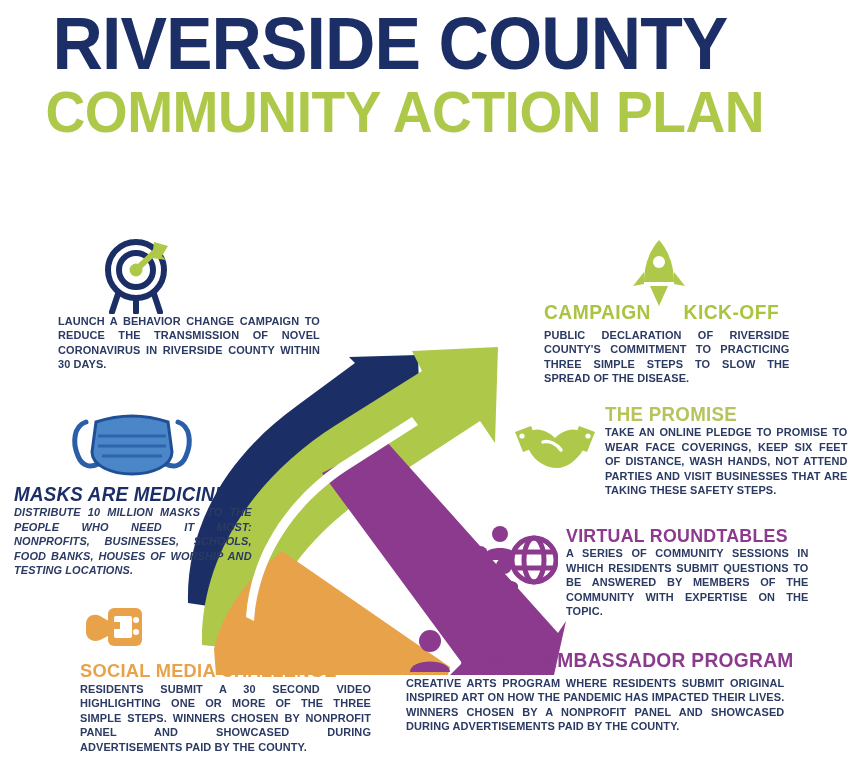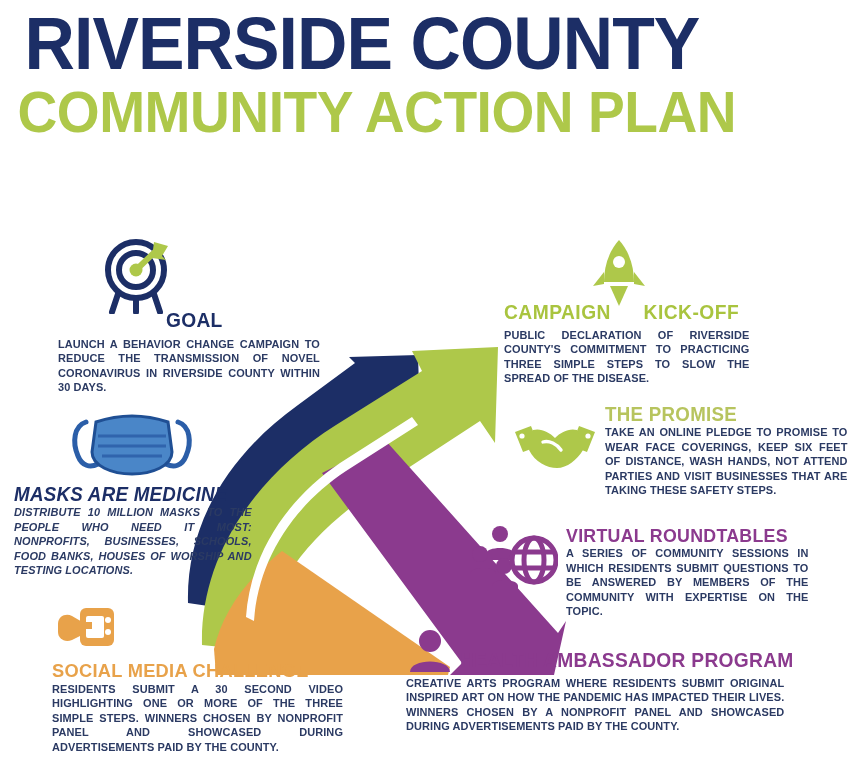--- a/index.html
+++ b/index.html
@@ -13,21 +13,21 @@
   }
   #poster{
     position:relative;
     width:860px;height:761px;
     background:#fff;
     overflow:hidden;
   }
 
   
   .title-block{
-    position:absolute;left:0;top:8px;width:700px;text-align:center;
+    position:absolute;left:0;top:8px;width:700px;text-align:center;padding-left:28px;
   }
   .title-main{
     font-family:"Liberation Sans",sans-serif;
     font-weight:bold;
     font-size:75px;
     line-height:0.95;
     letter-spacing:-1px;
     color:#1c2e66;
     transform:scaleX(0.93);
     margin:0;
@@ -95,26 +95,26 @@
     position:relative;height:22px;margin-bottom:1px;
   }
   #sec-goal .sec-head{position:absolute;left:108px;top:-4px;}
 
   
   #sec-masks{left:14px;top:412px;width:245px;font-style:italic;}
   #sec-masks .icon-wrap{margin-left:54px;margin-bottom:2px;}
   #sec-masks .sec-head{font-size:19.5px;}
 
   
-  #sec-social{left:52px;top:604px;width:300px;}
+  #sec-social{left:80px;top:604px;width:300px;}
   #sec-social .icon-wrap{margin-left:2px;margin-bottom:3px;}
   #sec-social .sec-head{font-size:19px;}
 
   
-  #sec-campaign{left:504px;top:238px;width:253px;}
+  #sec-campaign{left:544px;top:238px;width:253px;}
   #sec-campaign .icon-row{position:relative;height:68px;}
   #sec-campaign .icon-wrap{position:absolute;left:84px;top:0;}
   #sec-campaign .head-row{position:relative;height:22px;}
   #sec-campaign .sec-head{position:absolute;left:0;top:-4px;letter-spacing:0.5px;}
   #sec-campaign .kick-gap{display:inline-block;width:34px;}
 
   
   #sec-promise{left:605px;top:404px;width:250px;}
   #sec-promise .icon-wrap{position:absolute;left:-92px;top:12px;}
   #sec-promise .sec-head{font-size:19.5px;}
@@ -189,23 +189,20 @@
       <span class="icon-wrap">
         <svg width="80" height="76" viewBox="0 0 80 76">
           <circle cx="40" cy="32" r="28" fill="none" stroke="#1c2e66" stroke-width="6"></circle>
           <circle cx="40" cy="32" r="17" fill="none" stroke="#1c2e66" stroke-width="6"></circle>
           <circle cx="40" cy="32" r="6.5" fill="#aec84a"></circle>
           <path d="M40 32 L63 10" stroke="#aec84a" stroke-width="6" stroke-linecap="round"></path>
           <path d="M58 4 L72 8 L66 18 L70 22 L56 20 Z" fill="#aec84a"></path>
           <path d="M22 56 L16 74 M58 56 L64 74 M40 60 L40 74" stroke="#1c2e66" stroke-width="6" stroke-linecap="round" fill="none"></path>
         </svg>
       </span>
-    </div>
-    <div class="head-row">
-      <div class="sec-head navy-head">GOAL</div>
     </div>
     <p class="sec-body">LAUNCH A BEHAVIOR CHANGE CAMPAIGN TO REDUCE THE TRANSMISSION OF NOVEL CORONAVIRUS IN RIVERSIDE COUNTY WITHIN 30 DAYS.</p>
   </div>
 
   <div class="section" id="sec-masks">
     <span class="icon-wrap">
       <svg width="128" height="66" viewBox="0 0 128 66">
         <path d="M18 10 C6 14, 4 30, 10 44 C14 54, 22 56, 30 52" fill="none" stroke="#2b5ea8" stroke-width="5" stroke-linecap="round"></path>
         <path d="M110 10 C122 14, 124 30, 118 44 C114 54, 106 56, 98 52" fill="none" stroke="#2b5ea8" stroke-width="5" stroke-linecap="round"></path>
         <path d="M28 10 C52 2, 76 2, 100 10 L104 40 C104 54, 84 62, 64 62

